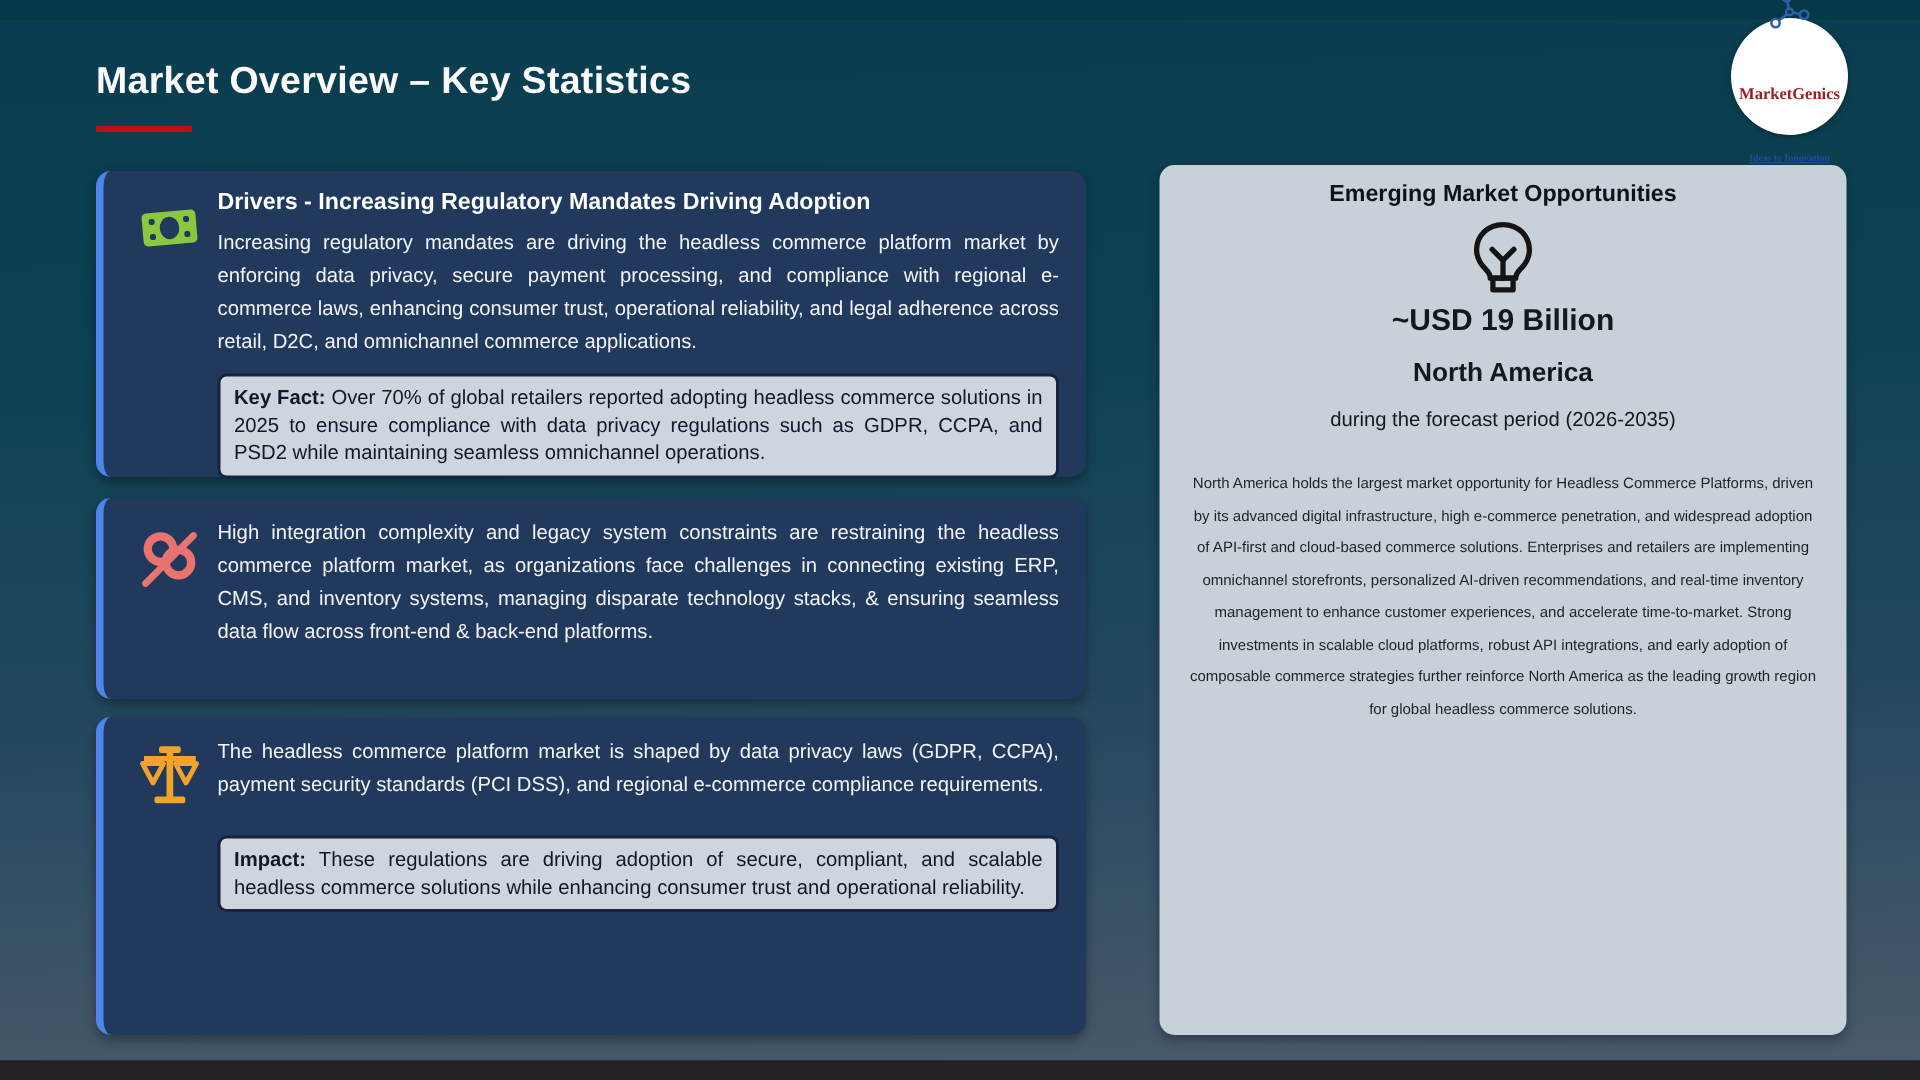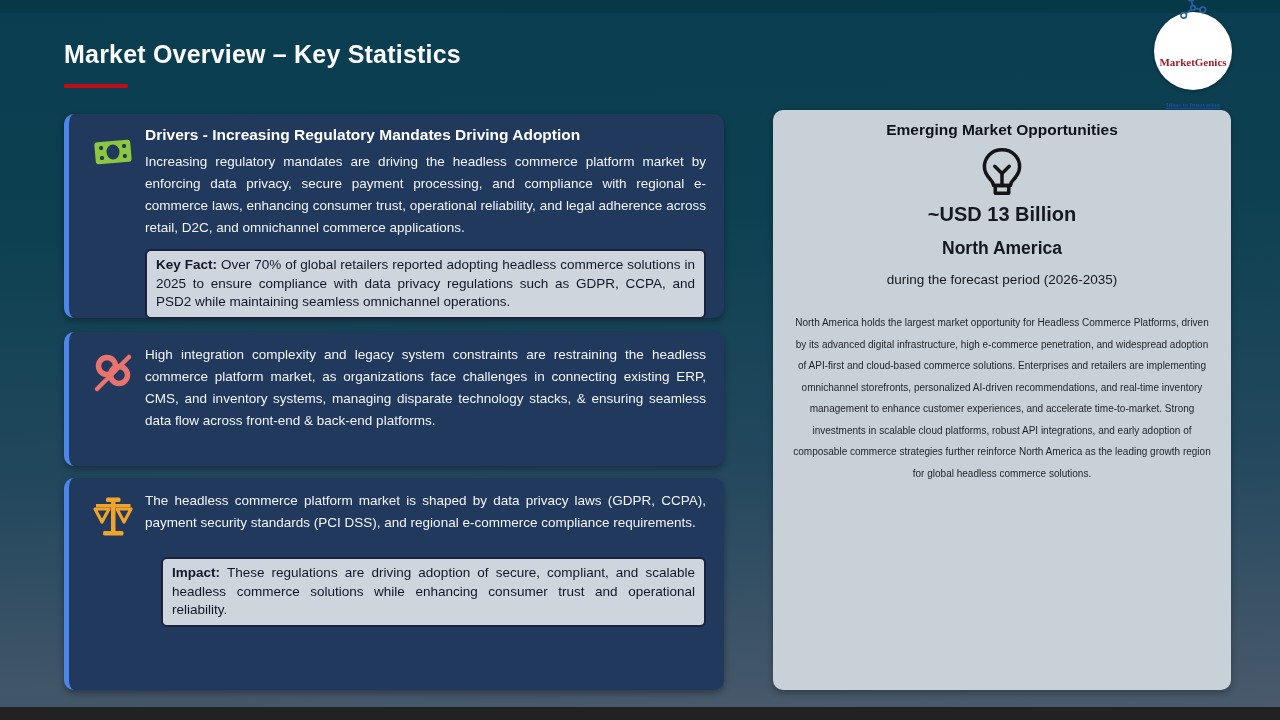--- a/index.html
+++ b/index.html
@@ -109,32 +109,32 @@
           <rect x="12" y="35" width="20.5" height="4.5" rx="1.5"></rect>
         </g>
         <g fill="none" stroke="#f0a42c" stroke-width="3.2" stroke-linejoin="round">
           <path d="M4,13 L11,26 L18,13 Z"></path>
           <path d="M26,13 L33,26 L40,13 Z"></path>
         </g>
       </svg>
     </span>
     <div class="card-content">
       <p class="card-body">The headless commerce platform market is shaped by data privacy laws (GDPR, CCPA), payment security standards (PCI DSS), and regional e-commerce compliance requirements.</p>
-      <div class="fact-box" style="margin-top:23px;margin-left:16px;"><b>Impact:</b> <span>These regulations are driving adoption of secure, compliant, and scalable headless commerce solutions while enhancing consumer trust and operational reliability.</span></div>
+      <div class="fact-box" style="margin-top:23px;"><b>Impact:</b> <span>These regulations are driving adoption of secure, compliant, and scalable headless commerce solutions while enhancing consumer trust and operational reliability.</span></div>
     </div>
   </section>
 
   <aside class="panel">
     <h2 class="panel-title">Emerging Market Opportunities</h2>
     <div class="panel-bulb">
       <svg width="58" height="58" viewBox="0 0 56 56" fill="none" stroke="#141414" stroke-width="3.4" stroke-linecap="round" stroke-linejoin="round">
         <path d="M28 5.5 C37.8 5.5 45 12.8 45 21.8 C45 27.3 42.2 31.2 39.2 34.2 C37.2 36.2 36.2 38 36.2 40 L19.8 40 C19.8 38 18.8 36.2 16.8 34.2 C13.8 31.2 11 27.3 11 21.8 C11 12.8 18.2 5.5 28 5.5 Z"></path>
         <path d="M21 21.5 L28 28.5 L35 21.5"></path>
         <path d="M28 28.5 L28 40"></path>
         <rect x="21.5" y="40" width="13" height="7.5"></rect>
       </svg>
     </div>
-    <div class="panel-value">~USD 13 Billion</div>
+    <div class="panel-value">~USD 19 Billion</div>
     <div class="panel-region">North America</div>
     <div class="panel-period">during the forecast period (2026-2035)</div>
     <p class="panel-desc">North America holds the largest market opportunity for Headless Commerce Platforms, driven by its advanced digital infrastructure, high e-commerce penetration, and widespread adoption of API-first and cloud-based commerce solutions. Enterprises and retailers are implementing omnichannel storefronts, personalized AI-driven recommendations, and real-time inventory management to enhance customer experiences, and accelerate time-to-market. Strong investments in scalable cloud platforms, robust API integrations, and early adoption of composable commerce strategies further reinforce North America as the leading growth region for global headless commerce solutions.</p>
   </aside>
 </div>
 
 </body></html>

